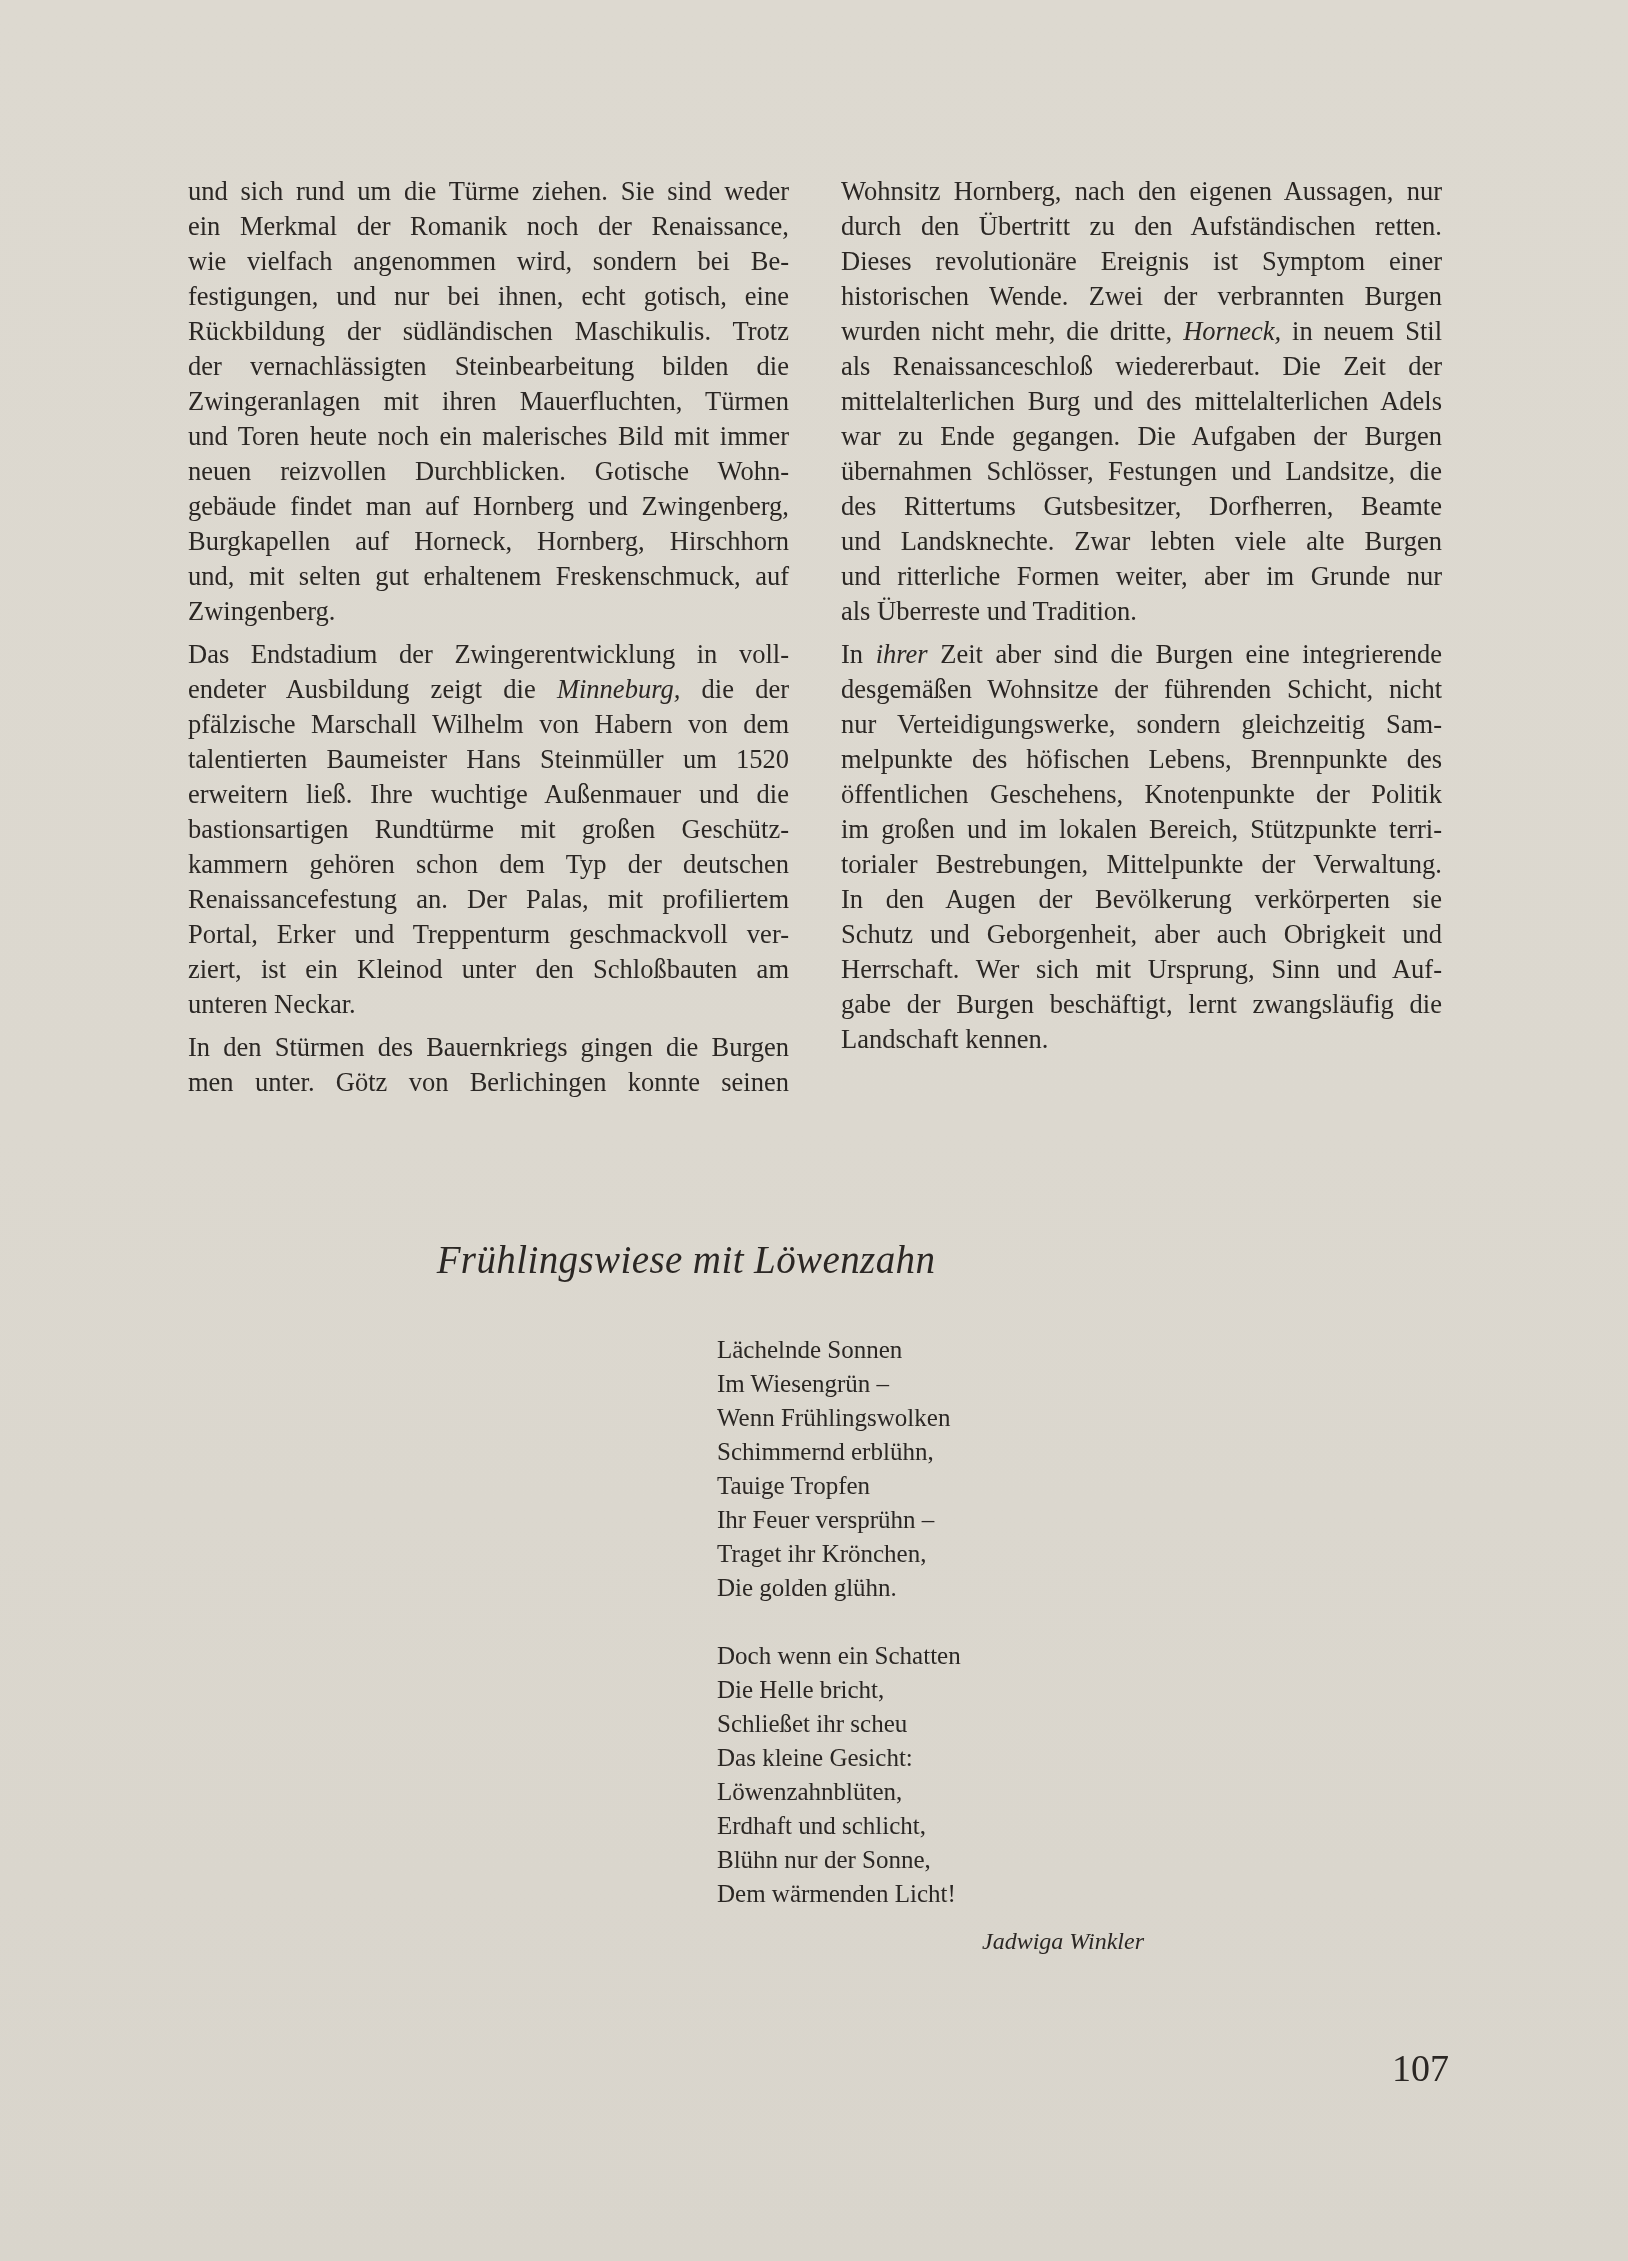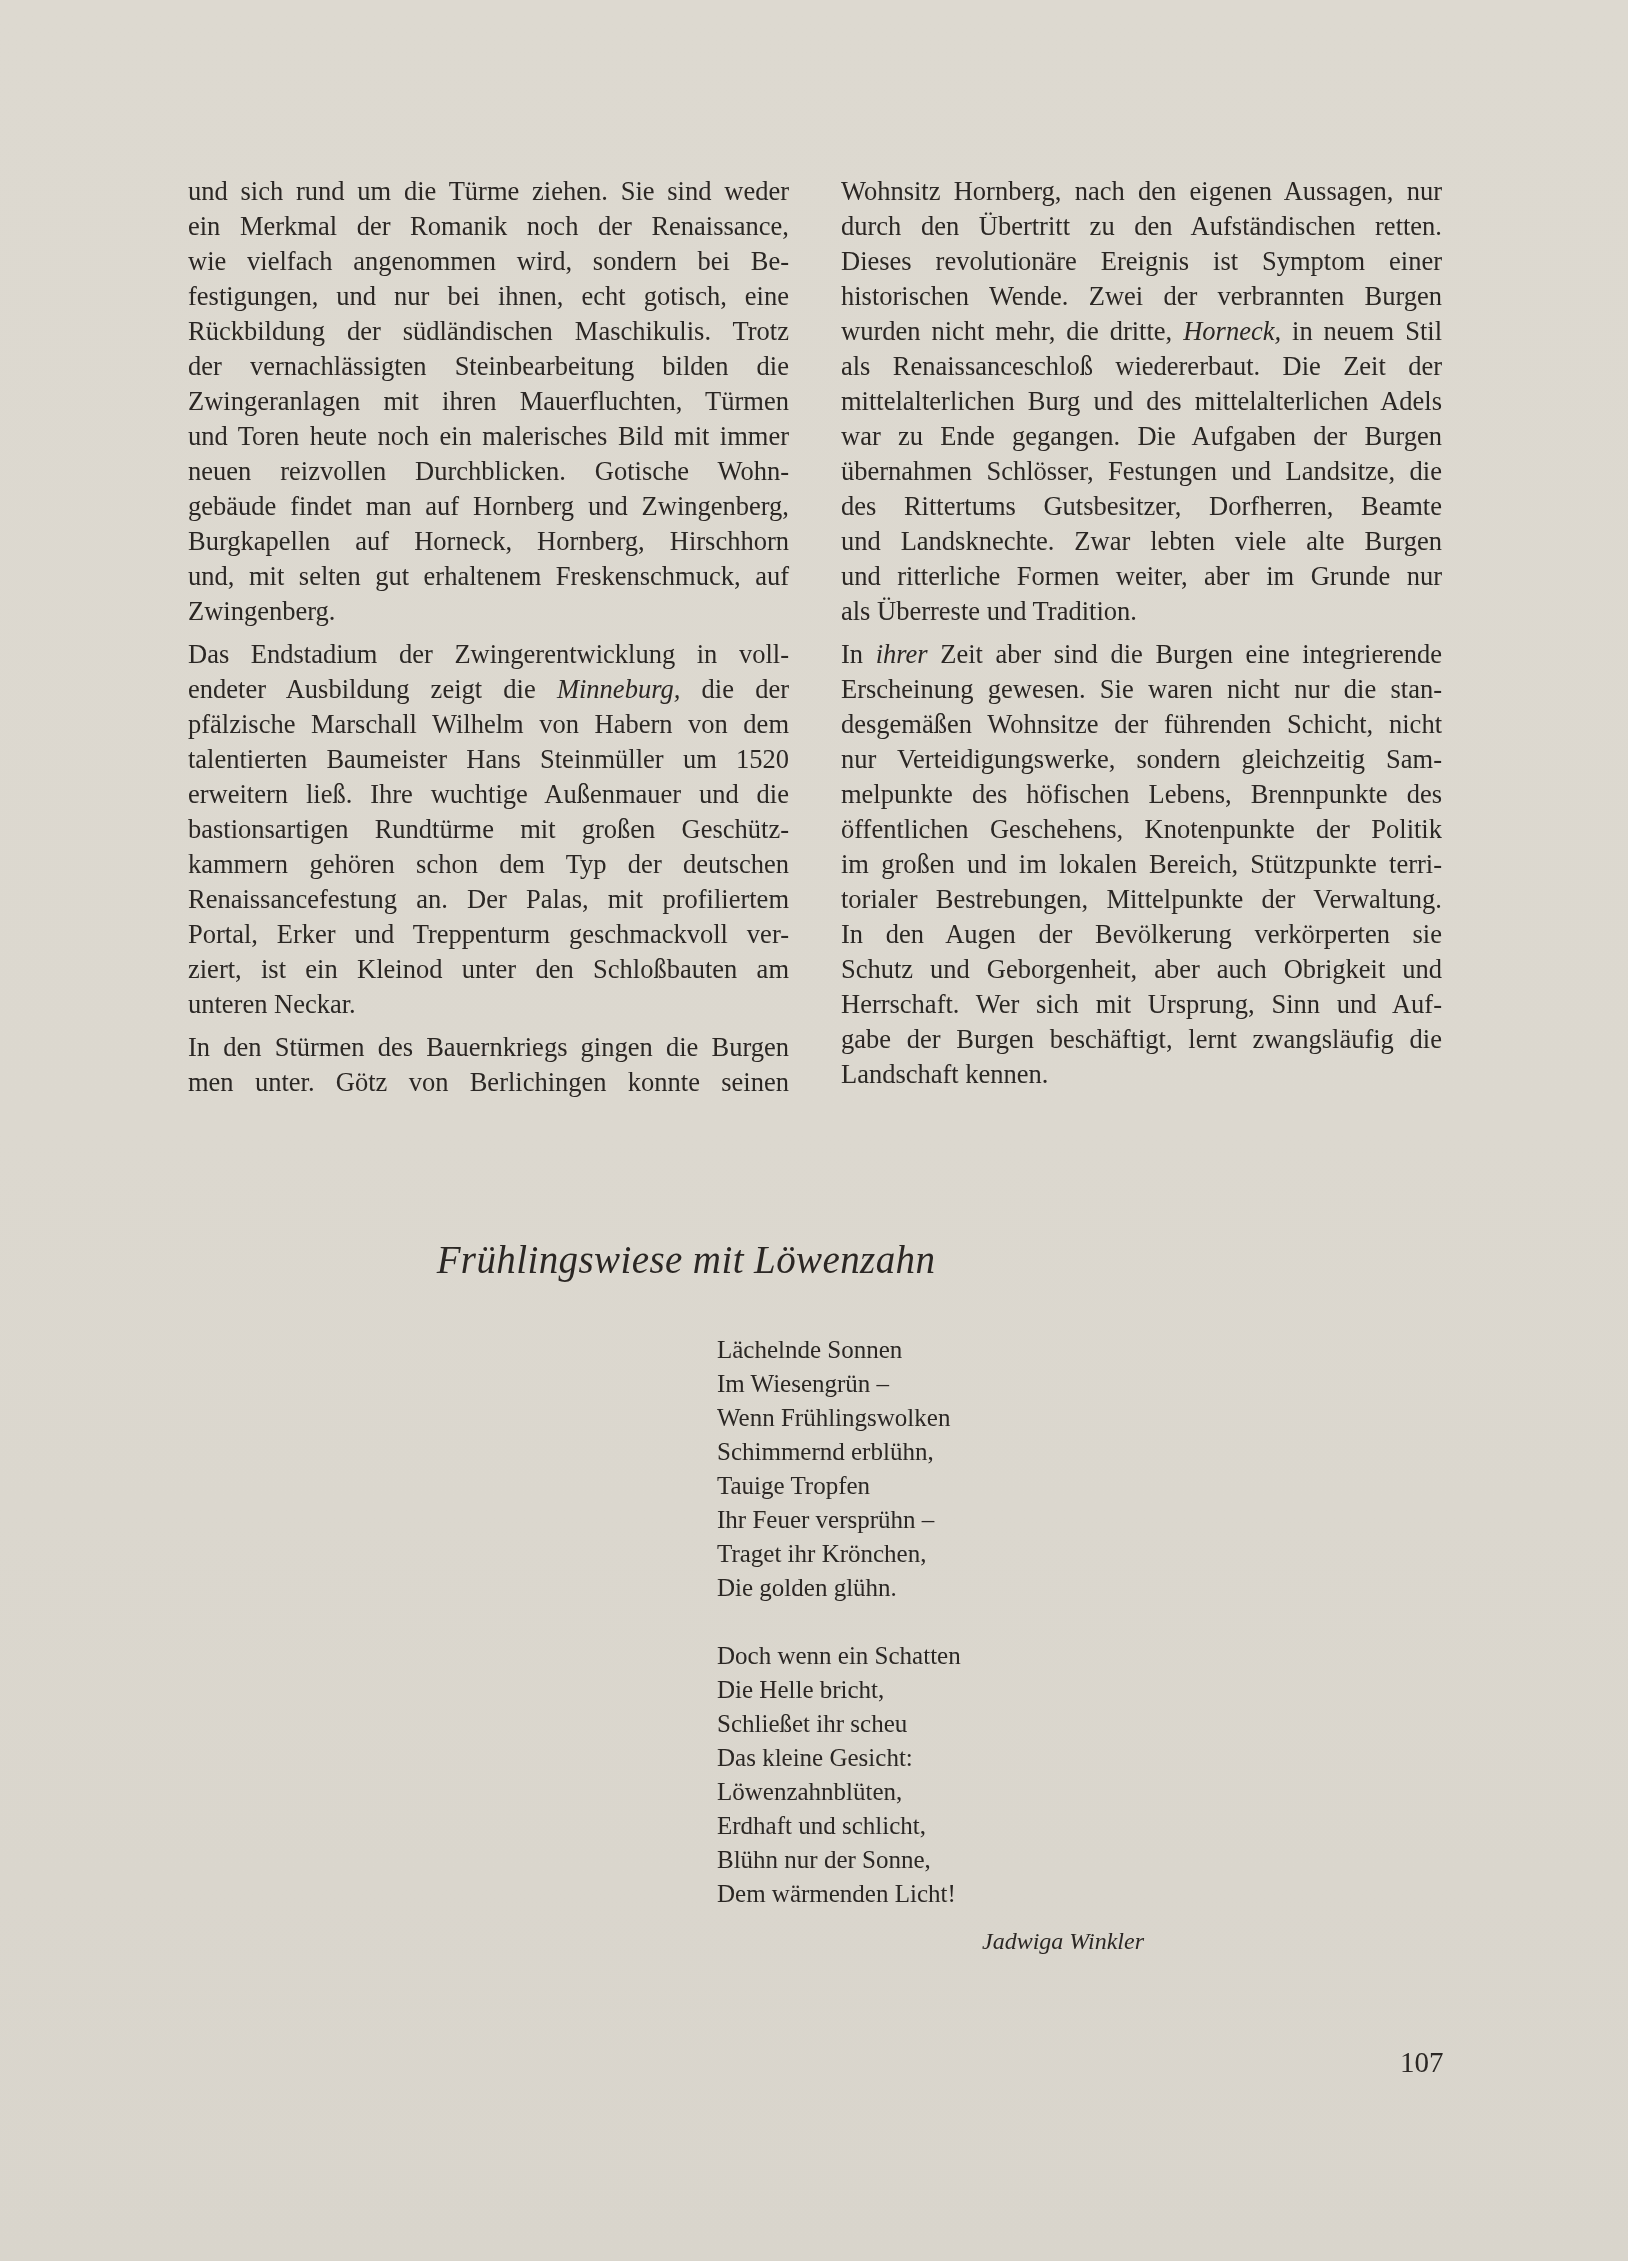--- a/index.html
+++ b/index.html
@@ -73,22 +73,21 @@
     position: absolute;
     left: 982px;
     top: 1928px;
     font-style: italic;
     font-size: 24px;
   }
   .page-number {
     position: absolute;
     left: 1392px;
     top: 2046px;
-    font-size: 29px;
-    margin-left: 8px;
+    font-size: 38px;
   }
 </style>
 </head>
 <body>
 
 <div class="page">
 
   <div class="column col-left">
       <p>
         <span class="line">und sich rund um die Türme ziehen. Sie sind weder</span>
@@ -134,21 +133,20 @@
         <span class="line">mittelalterlichen Burg und des mittelalterlichen Adels</span>
         <span class="line">war zu Ende gegangen. Die Aufgaben der Burgen</span>
         <span class="line">übernahmen Schlösser, Festungen und Landsitze, die</span>
         <span class="line">des Rittertums Gutsbesitzer, Dorfherren, Beamte</span>
         <span class="line">und Landsknechte. Zwar lebten viele alte Burgen</span>
         <span class="line">und ritterliche Formen weiter, aber im Grunde nur</span>
         <span class="line last">als Überreste und Tradition.</span>
       </p>
       <p>
         <span class="line"><span>In </span><span class="it">ihrer</span><span> Zeit aber sind die Burgen eine integrierende</span></span>
-        <span class="line">Erscheinung gewesen. Sie waren nicht nur die stan-</span>
         <span class="line">desgemäßen Wohnsitze der führenden Schicht, nicht</span>
         <span class="line">nur Verteidigungswerke, sondern gleichzeitig Sam-</span>
         <span class="line">melpunkte des höfischen Lebens, Brennpunkte des</span>
         <span class="line">öffentlichen Geschehens, Knotenpunkte der Politik</span>
         <span class="line">im großen und im lokalen Bereich, Stützpunkte terri-</span>
         <span class="line">torialer Bestrebungen, Mittelpunkte der Verwaltung.</span>
         <span class="line">In den Augen der Bevölkerung verkörperten sie</span>
         <span class="line">Schutz und Geborgenheit, aber auch Obrigkeit und</span>
         <span class="line">Herrschaft. Wer sich mit Ursprung, Sinn und Auf-</span>
         <span class="line">gabe der Burgen beschäftigt, lernt zwangsläufig die</span>

